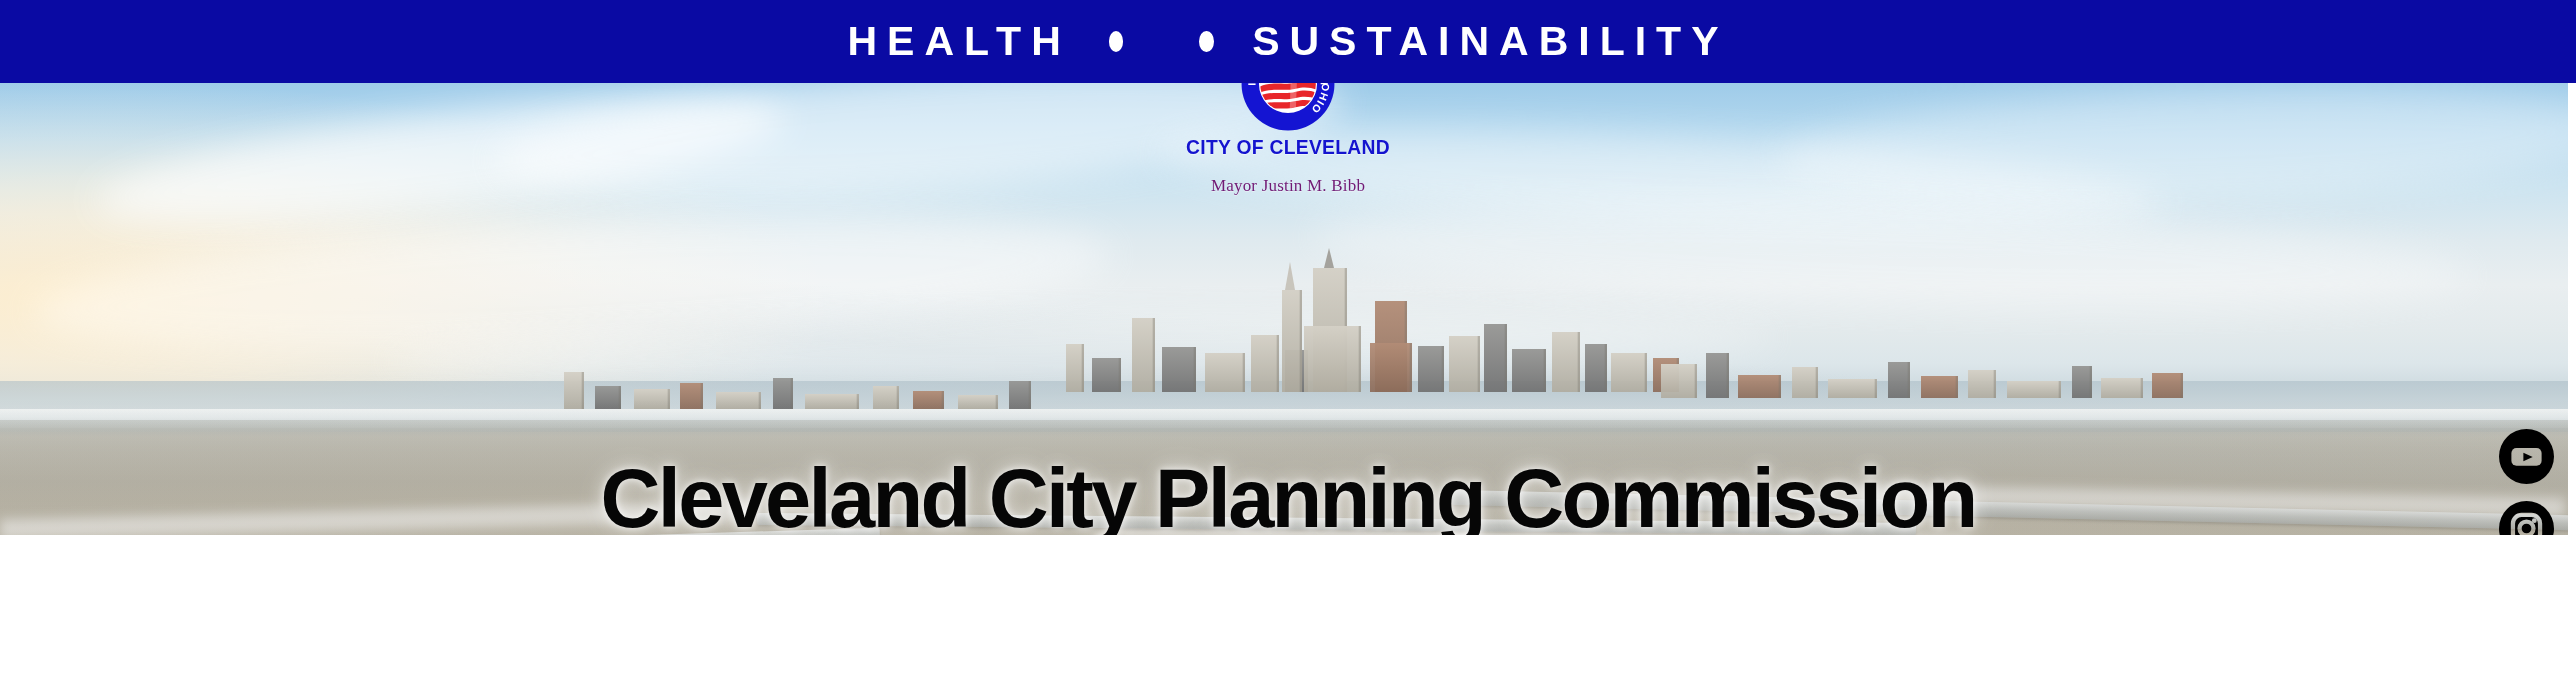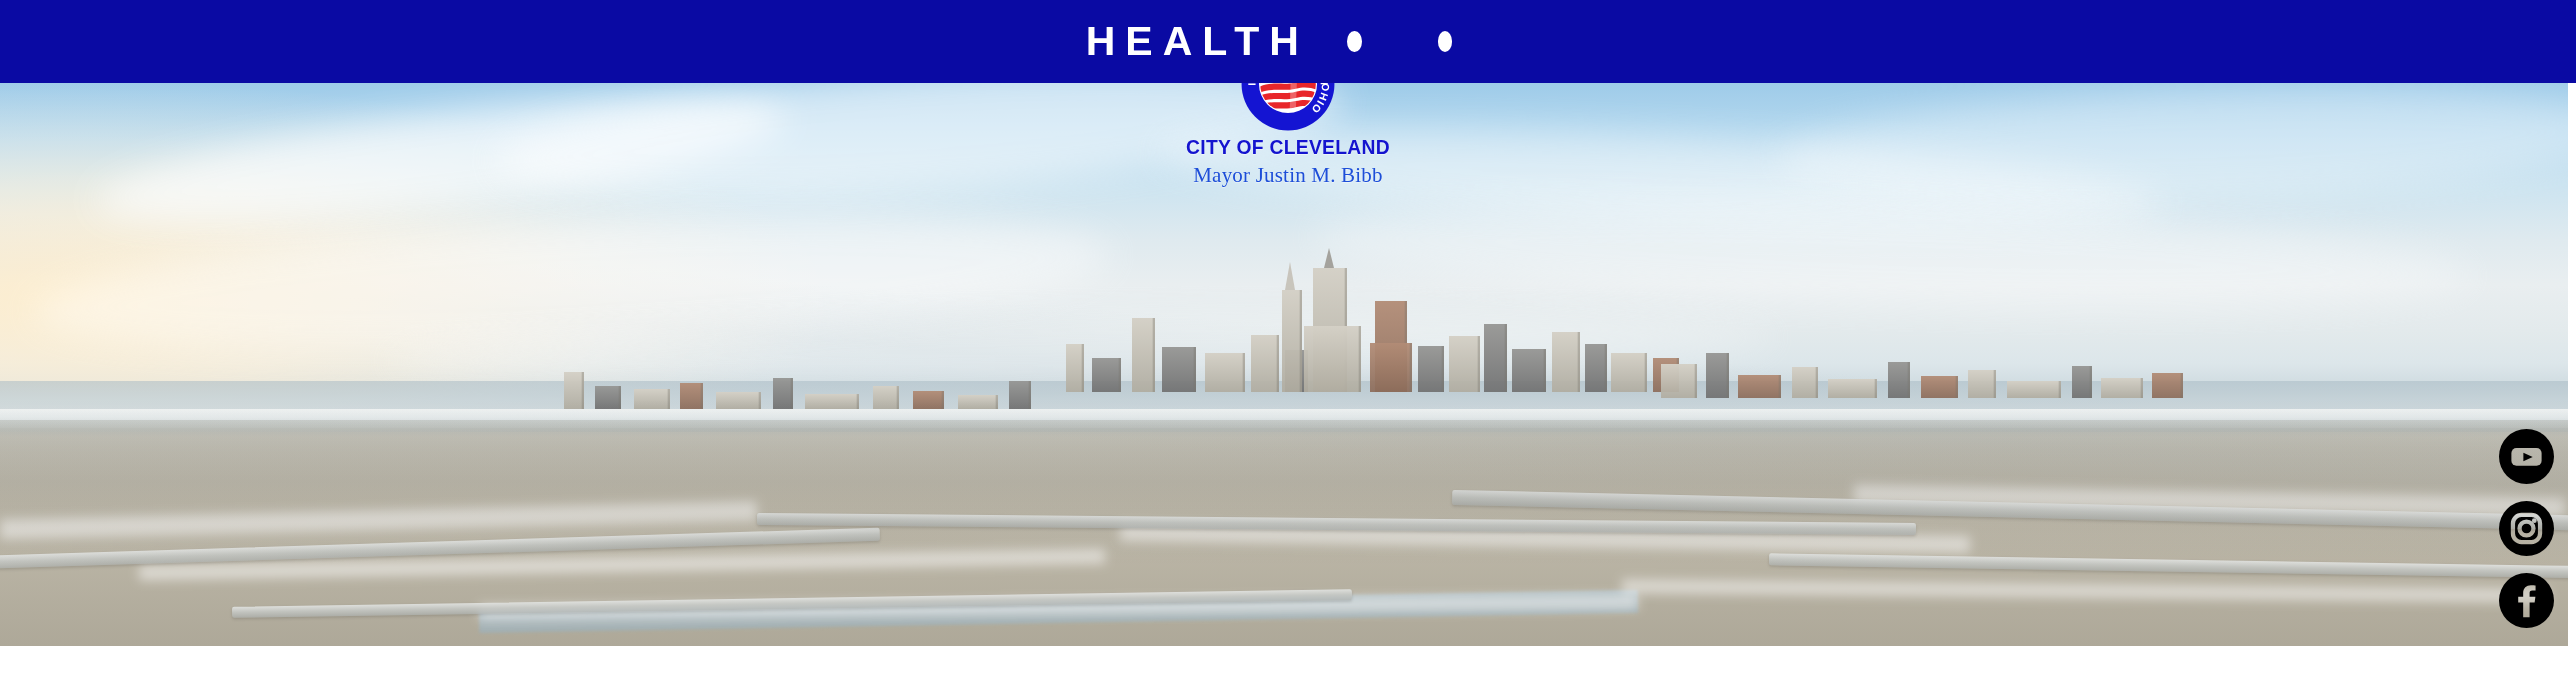--- a/index.html
+++ b/index.html
@@ -1,21 +1,21 @@
 <!DOCTYPE html>
 <html style="font-size:12.4px"><head>
 <meta charset="utf-8">
 <style>
   html,body{margin:0;padding:0;background:#ffffff;}
   body{font-family:"Liberation Sans",sans-serif;}
 
   .page{
     position:relative;
     width:2576px;
-    height:682px;
+    height:535px;
     background:#ffffff;
     overflow:hidden;
   }
 
   
   .tagline-bar{
     position:absolute;
     left:0; top:0;
     width:2576px;
     height:83px;
@@ -249,24 +249,24 @@
     margin-top:6.2px;
     color:#1414cf;
     font-family:"Liberation Sans",sans-serif;
     font-weight:bold;
     font-size:19.3px;
     letter-spacing:0.3px;
     line-height:1.05;
     text-shadow:0 0.8px 0.8px rgba(255,255,255,.55);
   }
   .seal-mayor{
-    margin-top:6px;
-    color:#1d4ed8;
+    margin-top:19px;
+    color:#701a75;
     font-family:"Liberation Serif",serif;
-    font-size:21px;
+    font-size:17px;
     letter-spacing:0.2px;
     line-height:1.05;
     text-shadow:0 0.8px 0.8px rgba(255,255,255,.5);
   }
 
   
   .hero-title{
     position:absolute;
     left:0; right:0;
     top:457px;
@@ -307,20 +307,21 @@
 </style>
 </head>
 <body>
 
 <div class="page">
 
   <div class="tagline-bar">
     <span class="tagline-word">HEALTH</span>
     <span class="tagline-dot"></span>
     <span class="tagline-dot"></span>
+    <span class="tagline-word">SUSTAINABILITY</span>
   </div>
 
   <div class="hero">
     <div class="hero-photo">
       <div class="hero-warm"></div>
 
       <div class="cloud c1"></div>
       <div class="cloud c2"></div>
       <div class="cloud c3"></div>
       <div class="cloud c4"></div>
@@ -451,20 +452,21 @@
         </text>
         <text fill="#ffffff" font-family="Liberation Sans, sans-serif" font-size="13.5" font-weight="bold" letter-spacing="1.1">
           <textPath href="#arcBot" startOffset="26%" text-anchor="middle">OHIO</textPath>
         </text>
       </svg>
     </div>
     <div class="seal-city">CITY OF CLEVELAND</div>
     <div class="seal-mayor">Mayor Justin M. Bibb</div>
   </div>
 
+  <div class="hero-title">Cleveland City Planning Commission</div>
 
   <div class="social-rail">
 
     <a class="social-icon">
       <svg viewBox="0 0 71 71" xmlns="http://www.w3.org/2000/svg">
         <defs>
           <mask id="ytMask">
             <rect width="71" height="71" fill="#000"></rect>
             <circle cx="35.5" cy="35.5" r="35.5" fill="#fff"></circle>
             <rect x="16" y="24.5" width="39" height="23" rx="6.5" ry="6.5" fill="#000"></rect>

